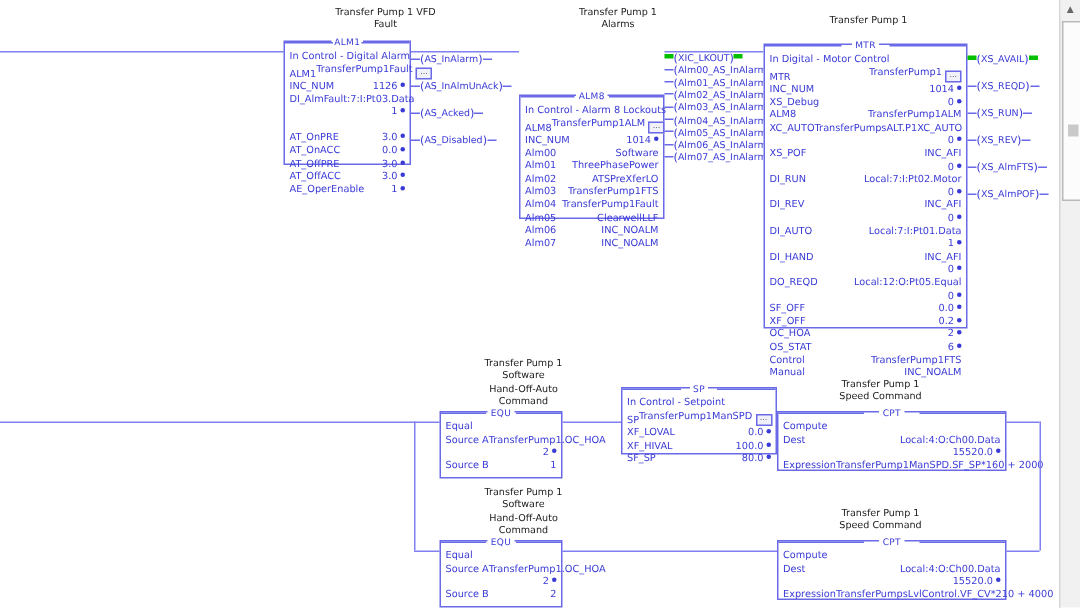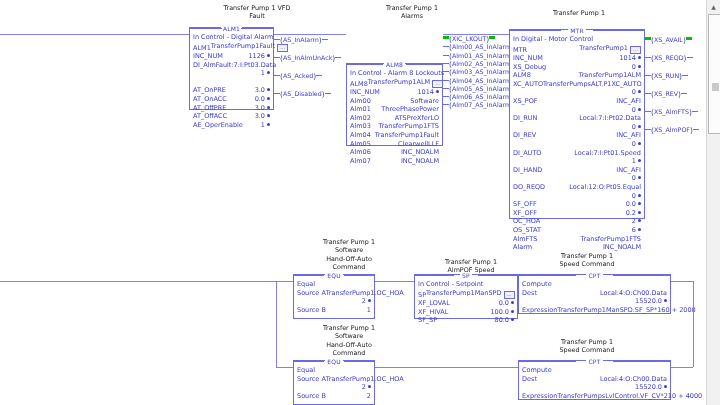--- a/index.html
+++ b/index.html
@@ -226,33 +226,33 @@
         <div class="sub">0<span class="dot"></span></div>
         <div class="ln">
           <span class="nm">XS_POF</span>
           <span class="gap"></span>
           <span class="vl">INC_AFI</span>
         </div>
         <div class="sub">0<span class="dot"></span></div>
         <div class="ln">
           <span class="nm">DI_RUN</span>
           <span class="gap"></span>
-          <span class="vl">Local:7:I:Pt02.Data</span>
+          <span class="vl">Local:7:I:Pt02.Motor</span>
         </div>
         <div class="sub">0<span class="dot"></span></div>
         <div class="ln">
           <span class="nm">DI_REV</span>
           <span class="gap"></span>
           <span class="vl">INC_AFI</span>
         </div>
         <div class="sub">0<span class="dot"></span></div>
         <div class="ln">
           <span class="nm">DI_AUTO</span>
           <span class="gap"></span>
-          <span class="vl">Local:7:I:Pt01.Speed</span>
+          <span class="vl">Local:7:I:Pt01.Data</span>
         </div>
         <div class="sub">1<span class="dot"></span></div>
         <div class="ln">
           <span class="nm">DI_HAND</span>
           <span class="gap"></span>
           <span class="vl">INC_AFI</span>
         </div>
         <div class="sub">0<span class="dot"></span></div>
         <div class="ln">
           <span class="nm">DO_REQD</span>
@@ -274,26 +274,26 @@
           <span class="nm">OC_HOA</span>
           <span class="gap"></span>
           <span class="vl">2<span class="dot"></span></span>
         </div>
         <div class="ln">
           <span class="nm">OS_STAT</span>
           <span class="gap"></span>
           <span class="vl">6<span class="dot"></span></span>
         </div>
         <div class="ln">
-          <span class="nm">AlmFTS</span>
+          <span class="nm">Control</span>
           <span class="gap"></span>
           <span class="vl">TransferPump1FTS</span>
         </div>
         <div class="ln">
-          <span class="nm">Alarm</span>
+          <span class="nm">Manual</span>
           <span class="gap"></span>
           <span class="vl">INC_NOALM</span>
         </div>
       </div>
     </div>
     <div class="coil" style="left: 645px; top: 36px;"><span class="lead hot"></span><span class="par">(</span><span>XS_AVAIL</span><span class="par">)</span><span class="lead hot"></span></div>
     <div class="coil" style="left: 645px; top: 54px;"><span class="lead"></span><span class="par">(</span><span>XS_REQD</span><span class="par">)</span><span class="lead"></span></div>
     <div class="coil" style="left: 645px; top: 72px;"><span class="lead"></span><span class="par">(</span><span>XS_RUN</span><span class="par">)</span><span class="lead"></span></div>
     <div class="coil" style="left: 645px; top: 90px;"><span class="lead"></span><span class="par">(</span><span>XS_REV</span><span class="par">)</span><span class="lead"></span></div>
     <div class="coil" style="left: 645px; top: 108px;"><span class="lead"></span><span class="par">(</span><span>XS_AlmFTS</span><span class="par">)</span><span class="lead"></span></div>
@@ -325,21 +325,21 @@
           <span class="gap"></span>
           <span class="vl">1</span>
         </div>
       </div>
     </div>
     <div class="wire-h" style="left: 375px; top: 281px; width: 39px;"></div>
     <div class="cap" style="left: 415px; top: 258px; width: 112px;">
       <div>Transfer Pump 1</div>
       <div>AlmPOF Speed</div>
     </div>
-    <div class="blk" style="left: 414px; top: 274px; width: 104px; height: 45px;">
+    <div class="blk" style="left: 414px; top: 258px; width: 104px; height: 45px;">
       <div class="bar"><i>SP</i></div>
       <div class="body">
         <div class="ln">
           <span class="nm">In Control - Setpoint</span>
         </div>
         <div class="ln">
           <span class="nm">SP</span>
           <span class="gap"></span>
           <span class="vl">TransferPump1ManSPD <span class="ellip">…</span></span>
         </div>

